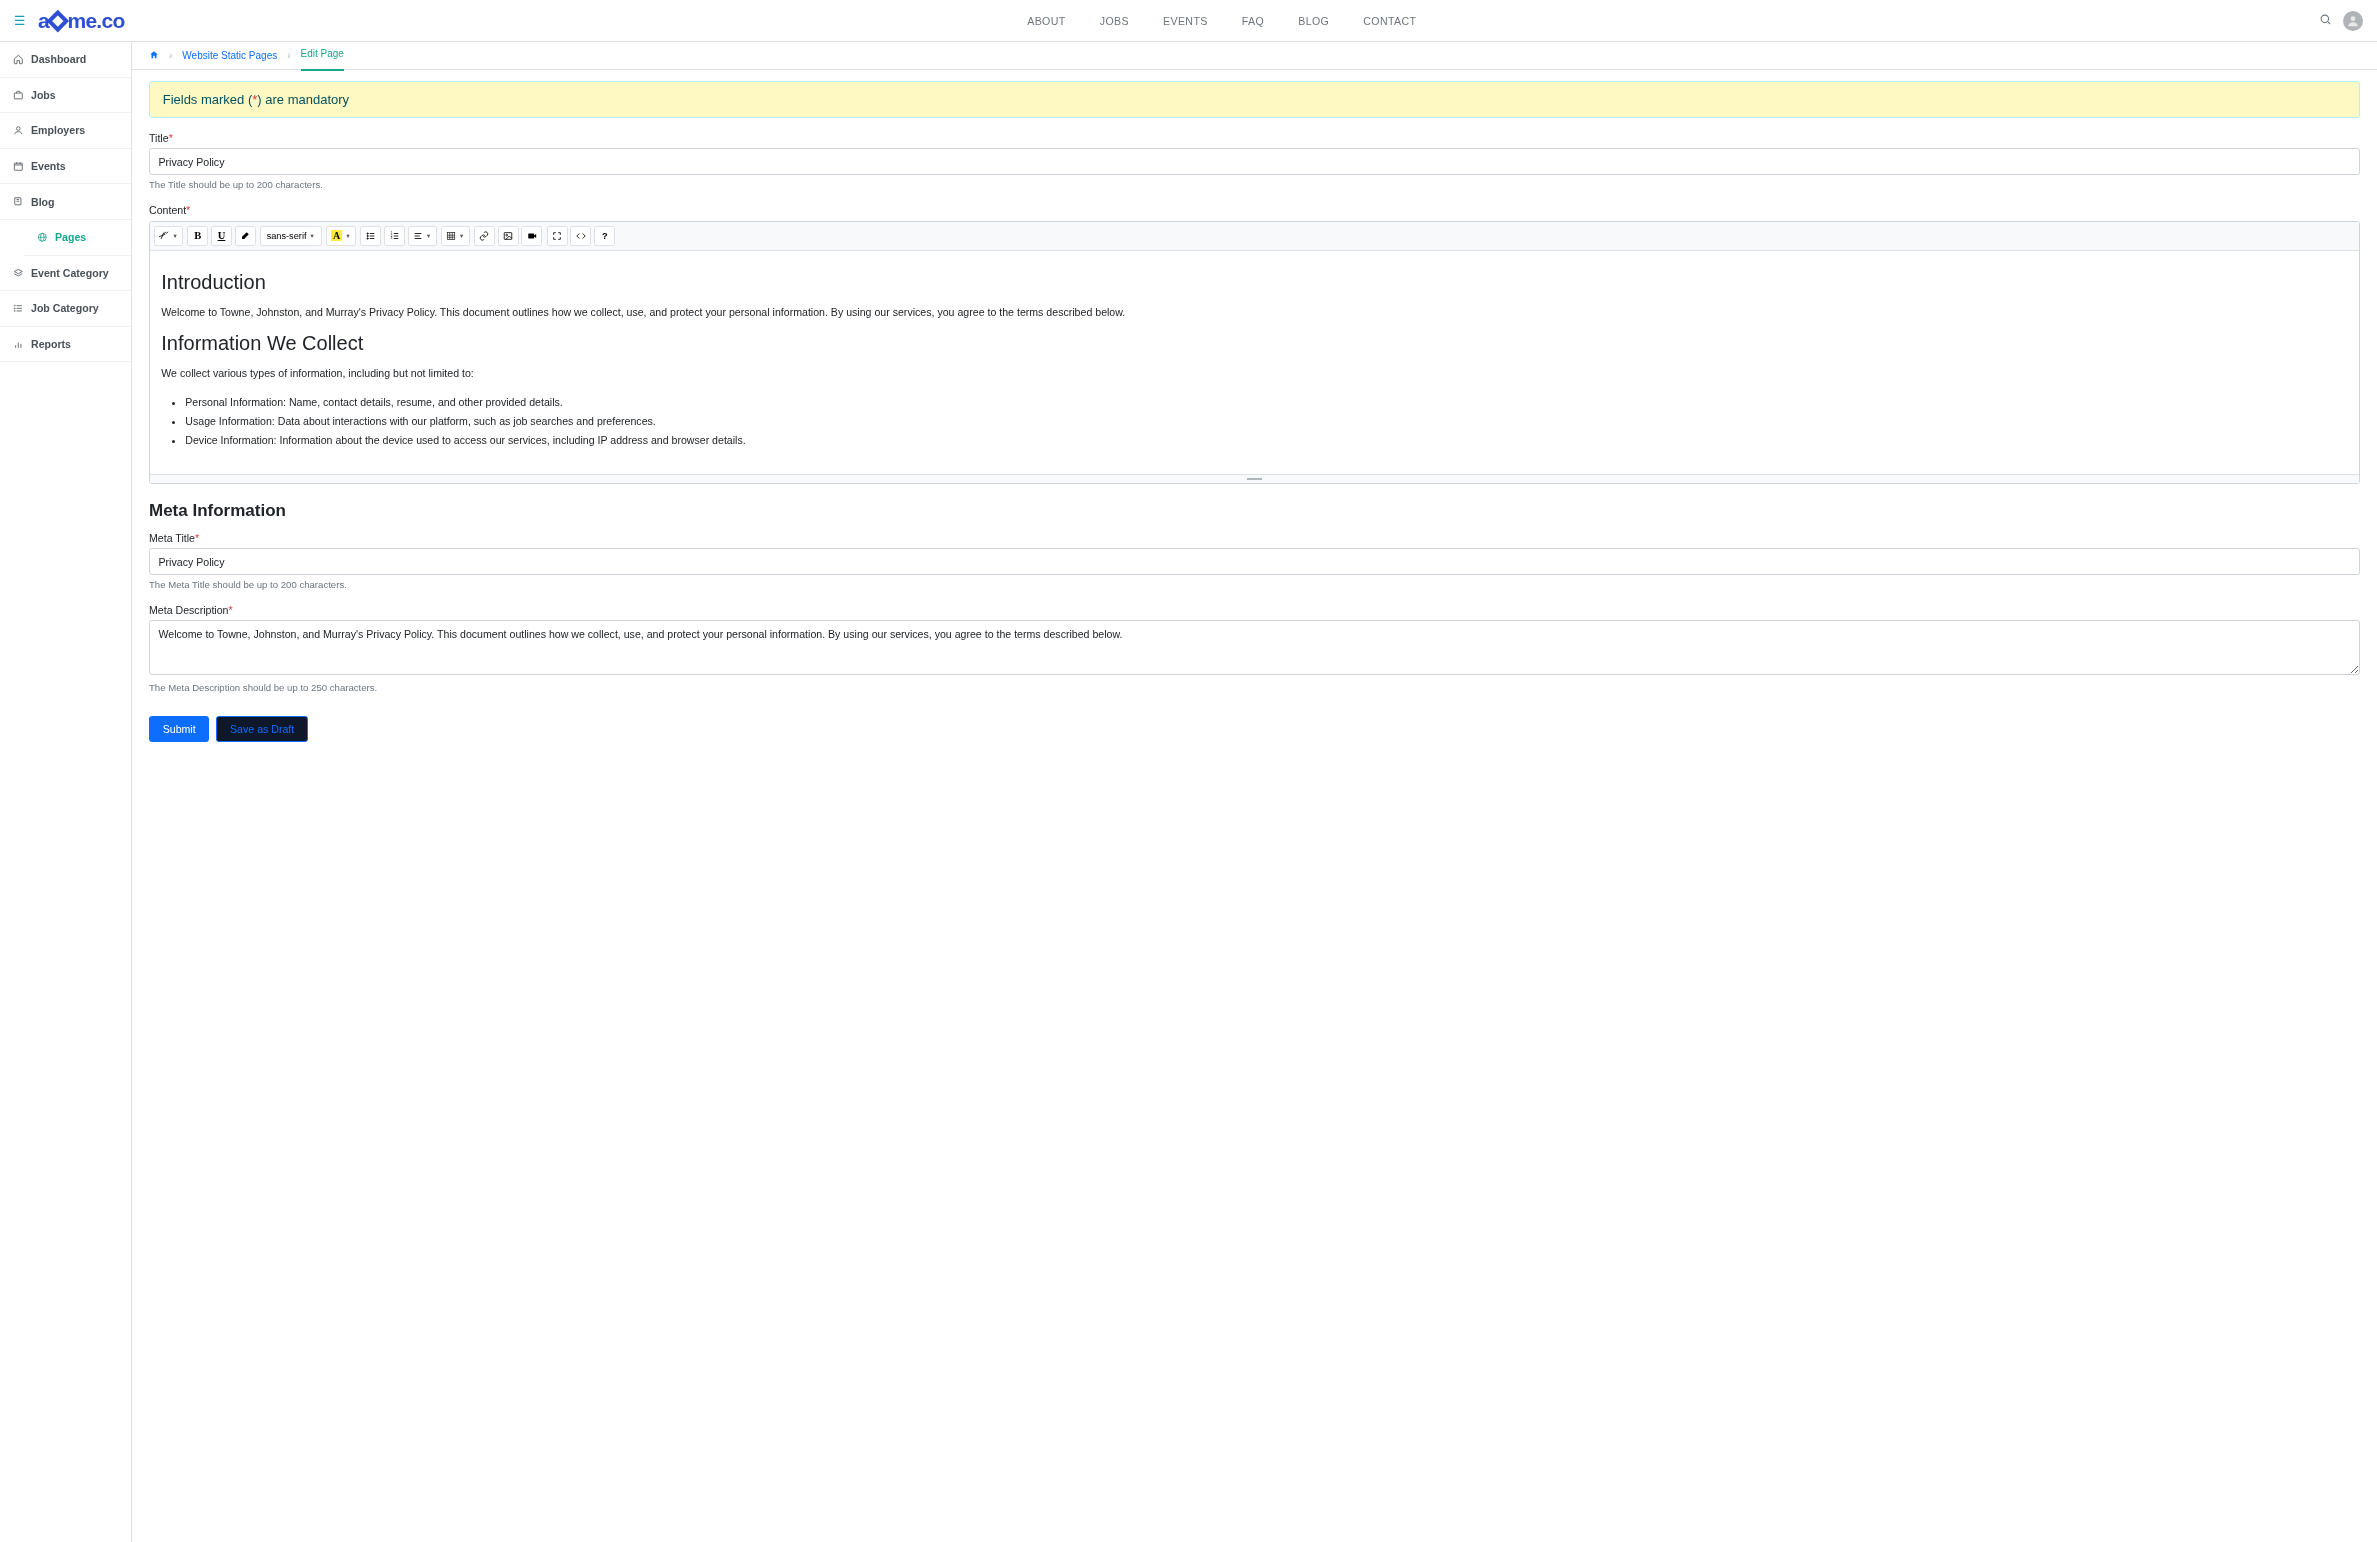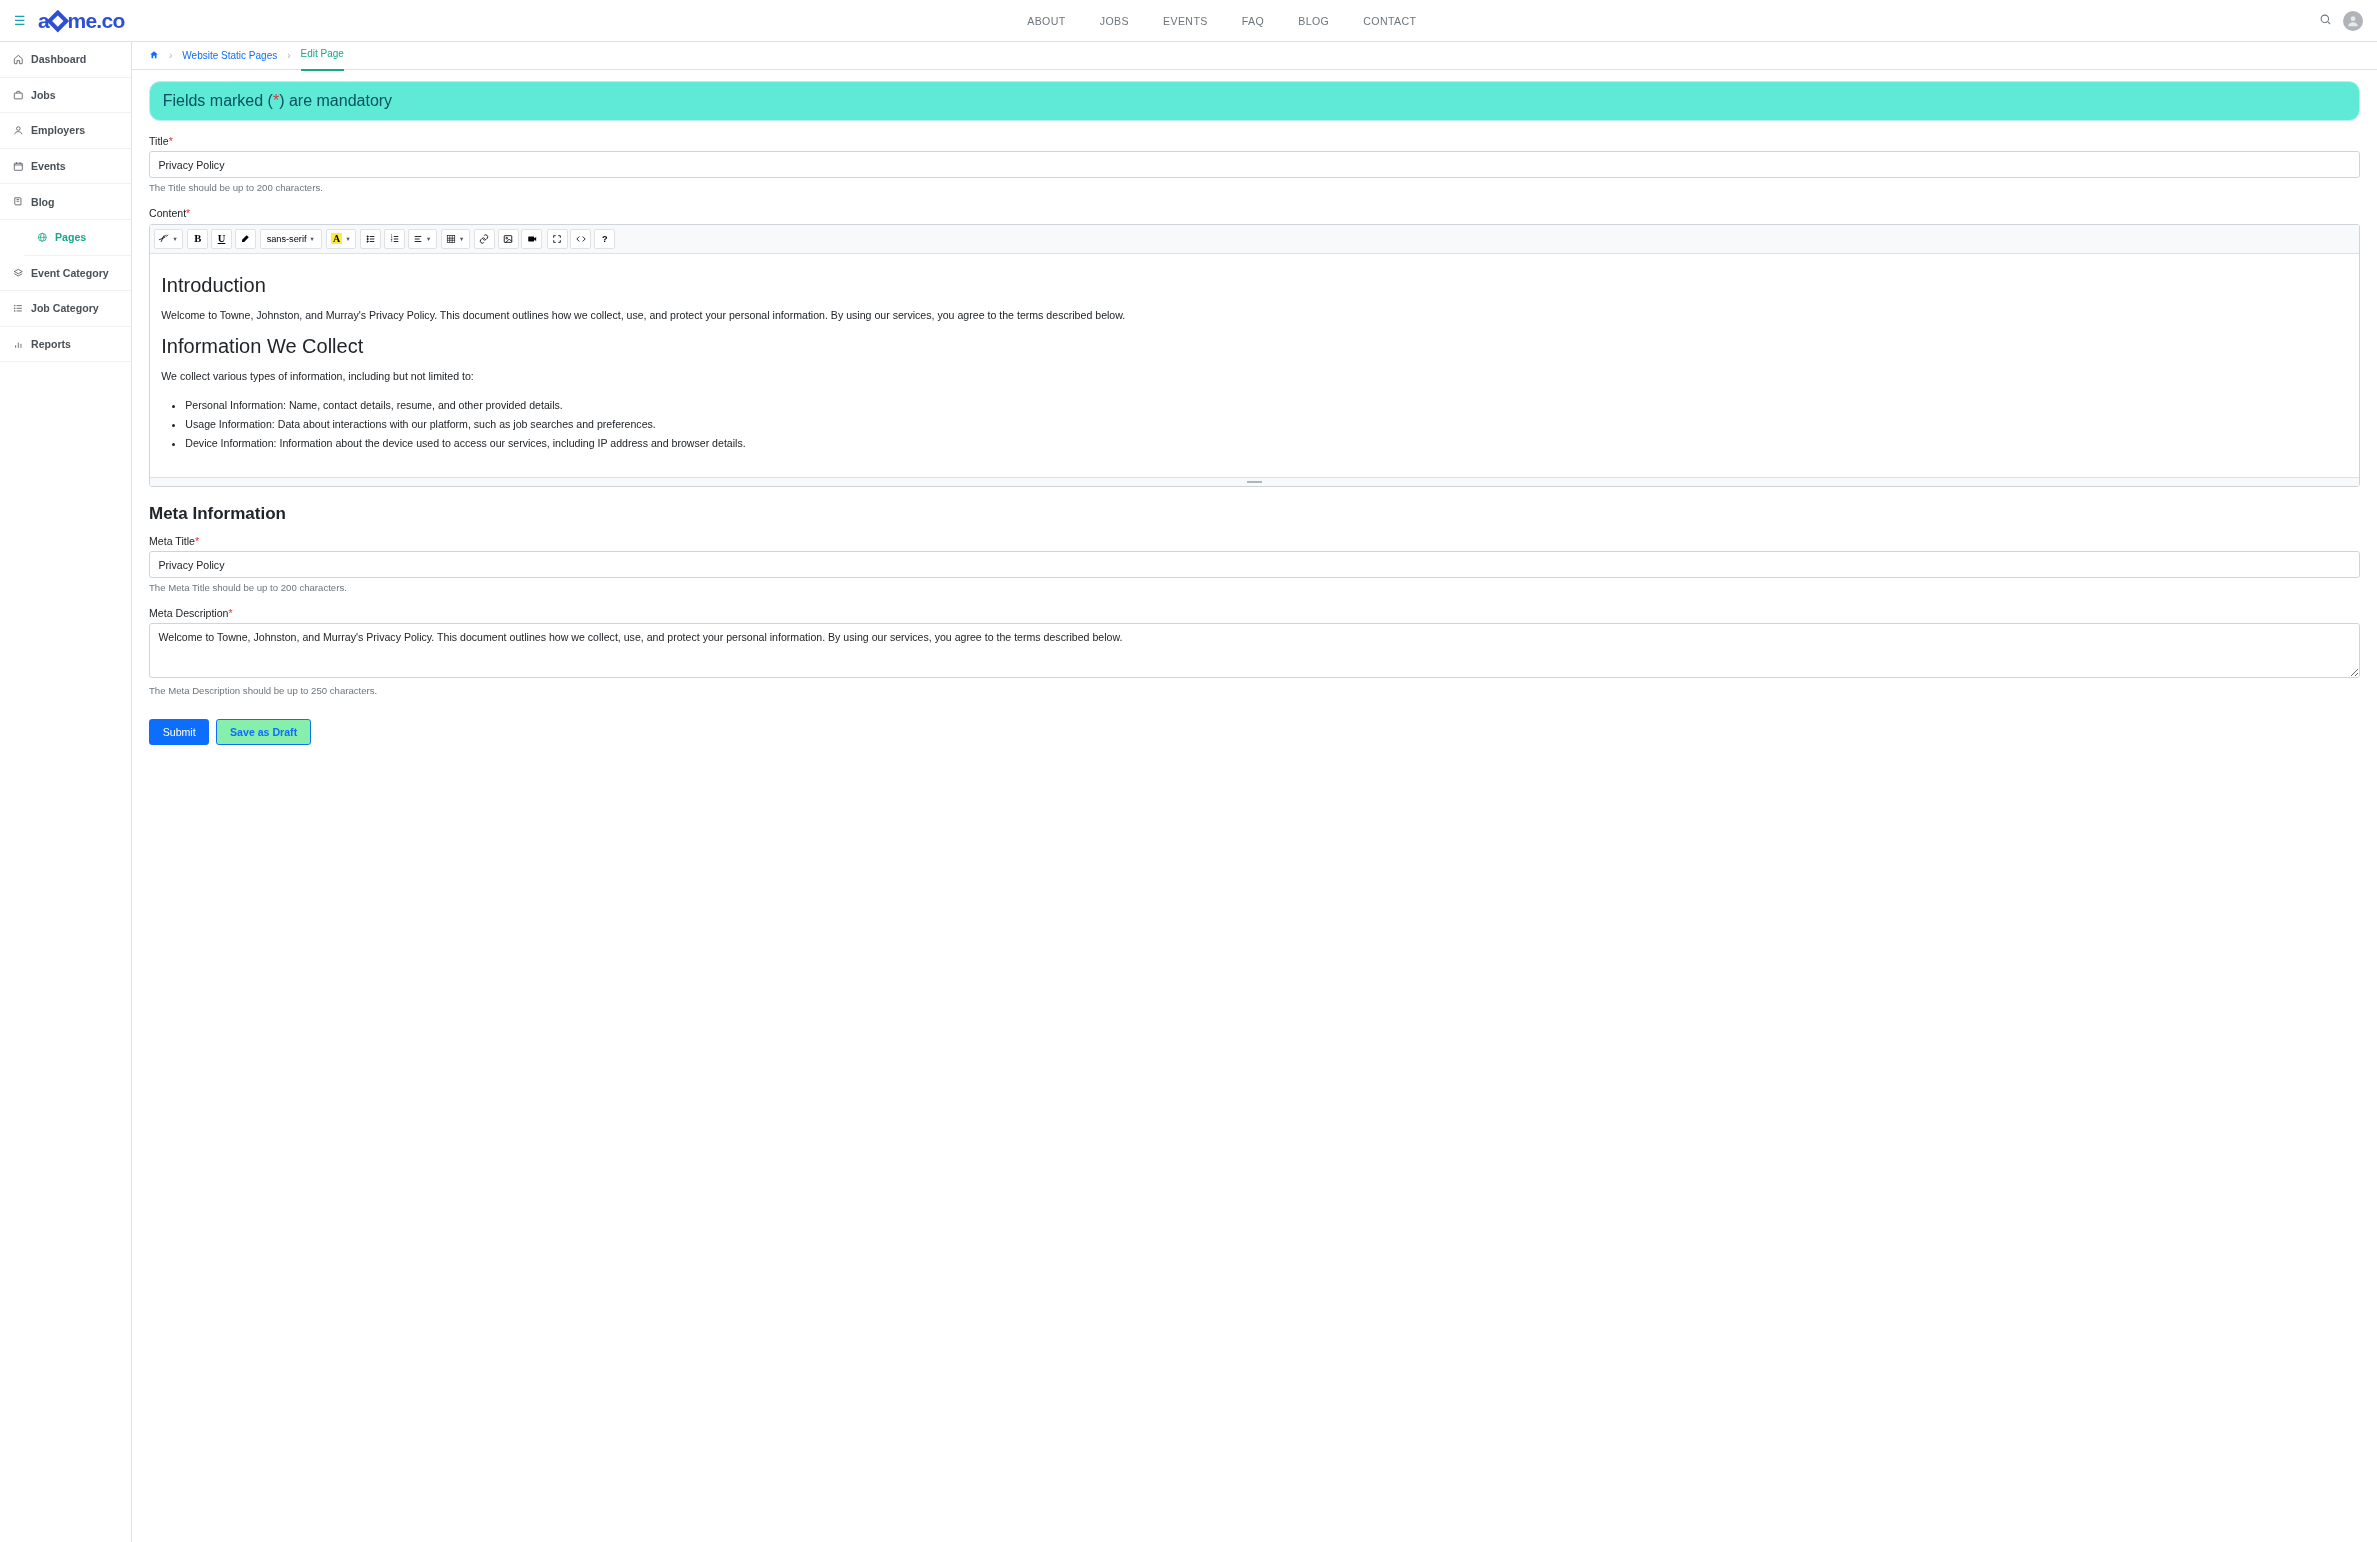--- a/index.html
+++ b/index.html
@@ -109,26 +109,26 @@
 .breadcrumb-bar .sep { color: #adb5bd; }
 .breadcrumb-bar .current {
   color: #17a78b;
   padding-bottom: 10px;
   margin-bottom: -7.8px;
   border-bottom: 2.1px solid #17a78b;
 }
 
 .content-wrap { padding: 11.3px 17px 28px; }
 .alert-info {
-  background: #5eead4;
+  background: #fef9c3;
   border: 0.7px solid #b6effb;
-  border-radius: 11px;
+  border-radius: 3px;
   padding: 10px 12.7px;
   color: #055160;
-  font-size: 16px;
+  font-size: 13px;
   margin-bottom: 14px;
 }
 .alert-info .req { color: #dc3545; }
 
 .form-label { font-size: 10.6px; color: #212529; margin-bottom: 4.2px; display: block; }
 .form-label .req { color: #dc3545; }
 .form-control {
   width: 100%;
   border: 0.7px solid #ced4da;
   border-radius: 2.8px;
@@ -204,21 +204,21 @@
 
 .btn-row { display: flex; gap: 7px; margin-top: 23px; }
 .btn {
   border-radius: 2.8px;
   padding: 6.4px 12.7px;
   font-size: 10.6px;
   cursor: pointer;
   border: 0.7px solid transparent;
 }
 .btn-primary { background: #0d6efd; color: #fff; border-color: #0d6efd; }
-.btn-outline { background: #86efac; color: #0d6efd; border-color: #0d6efd; font-weight: bold; }
+.btn-outline { background: #0f172a; color: #0d6efd; border-color: #0d6efd; }
 </style>
 </head>
 <body>
 
 <div class="topbar">
   <span class="hamburger">☰</span>
   <div class="logo">
     <span>a</span>
     <span class="logo-icon"></span>
     <span>me.co</span>

